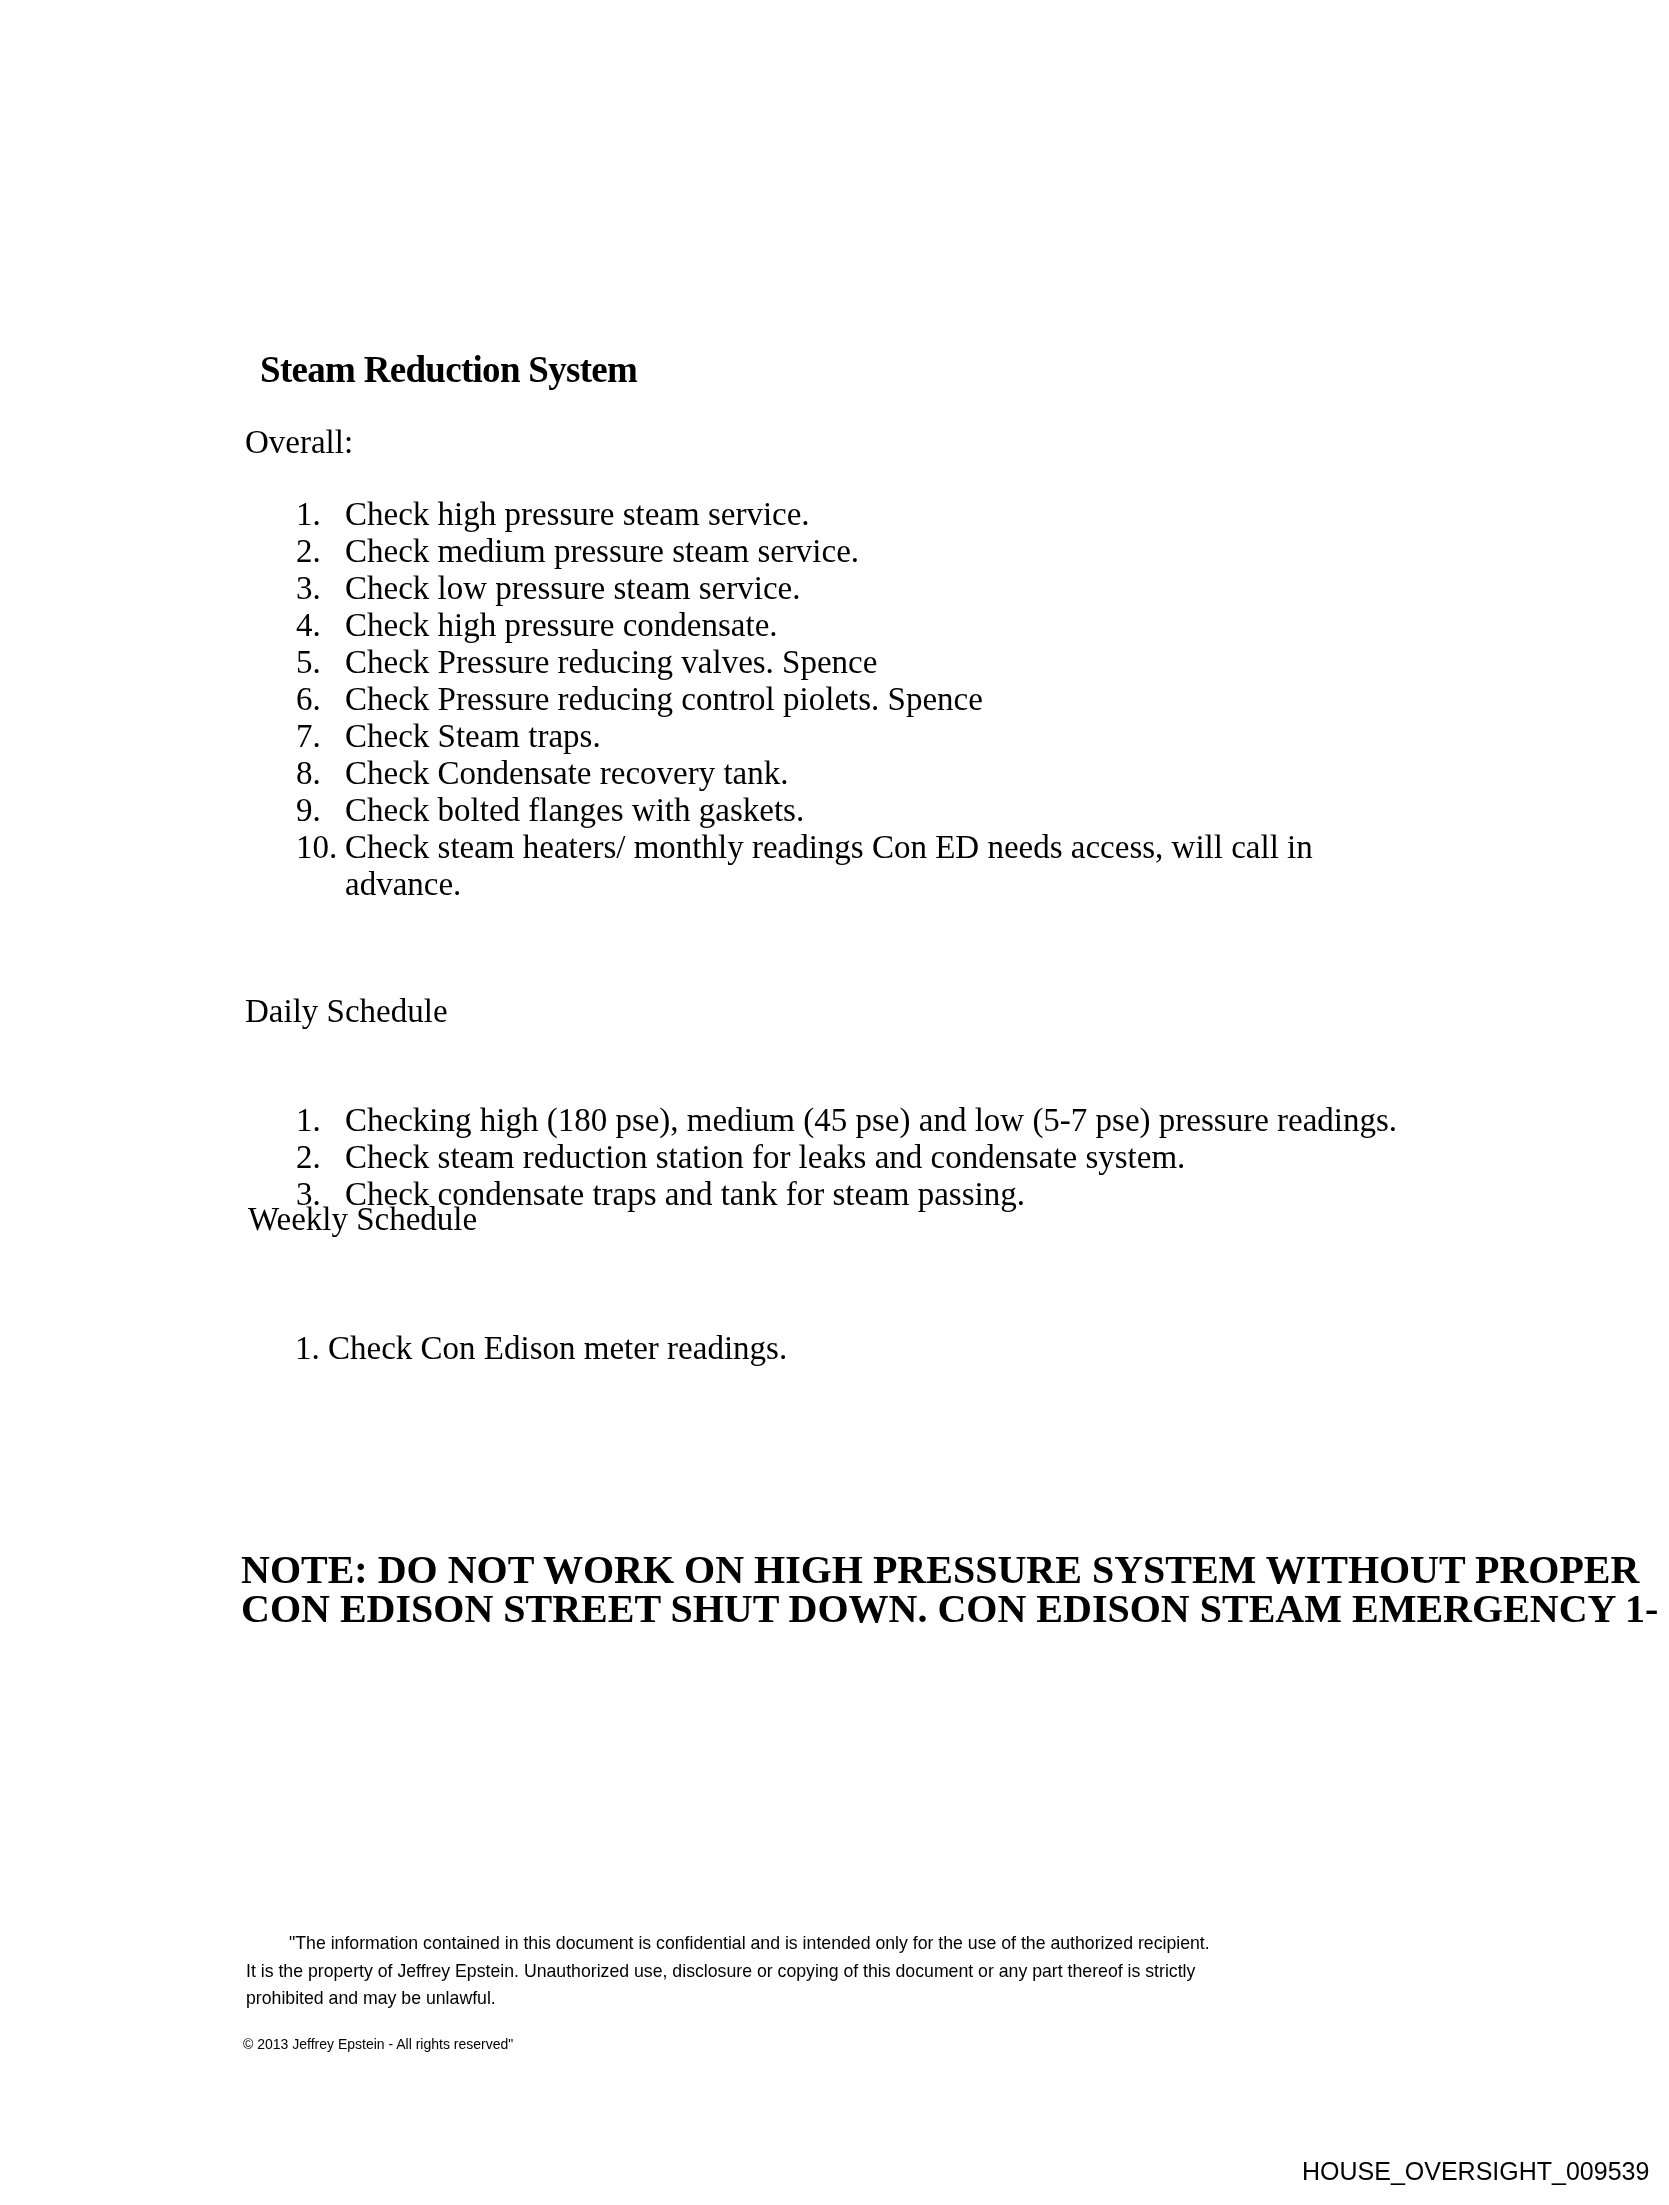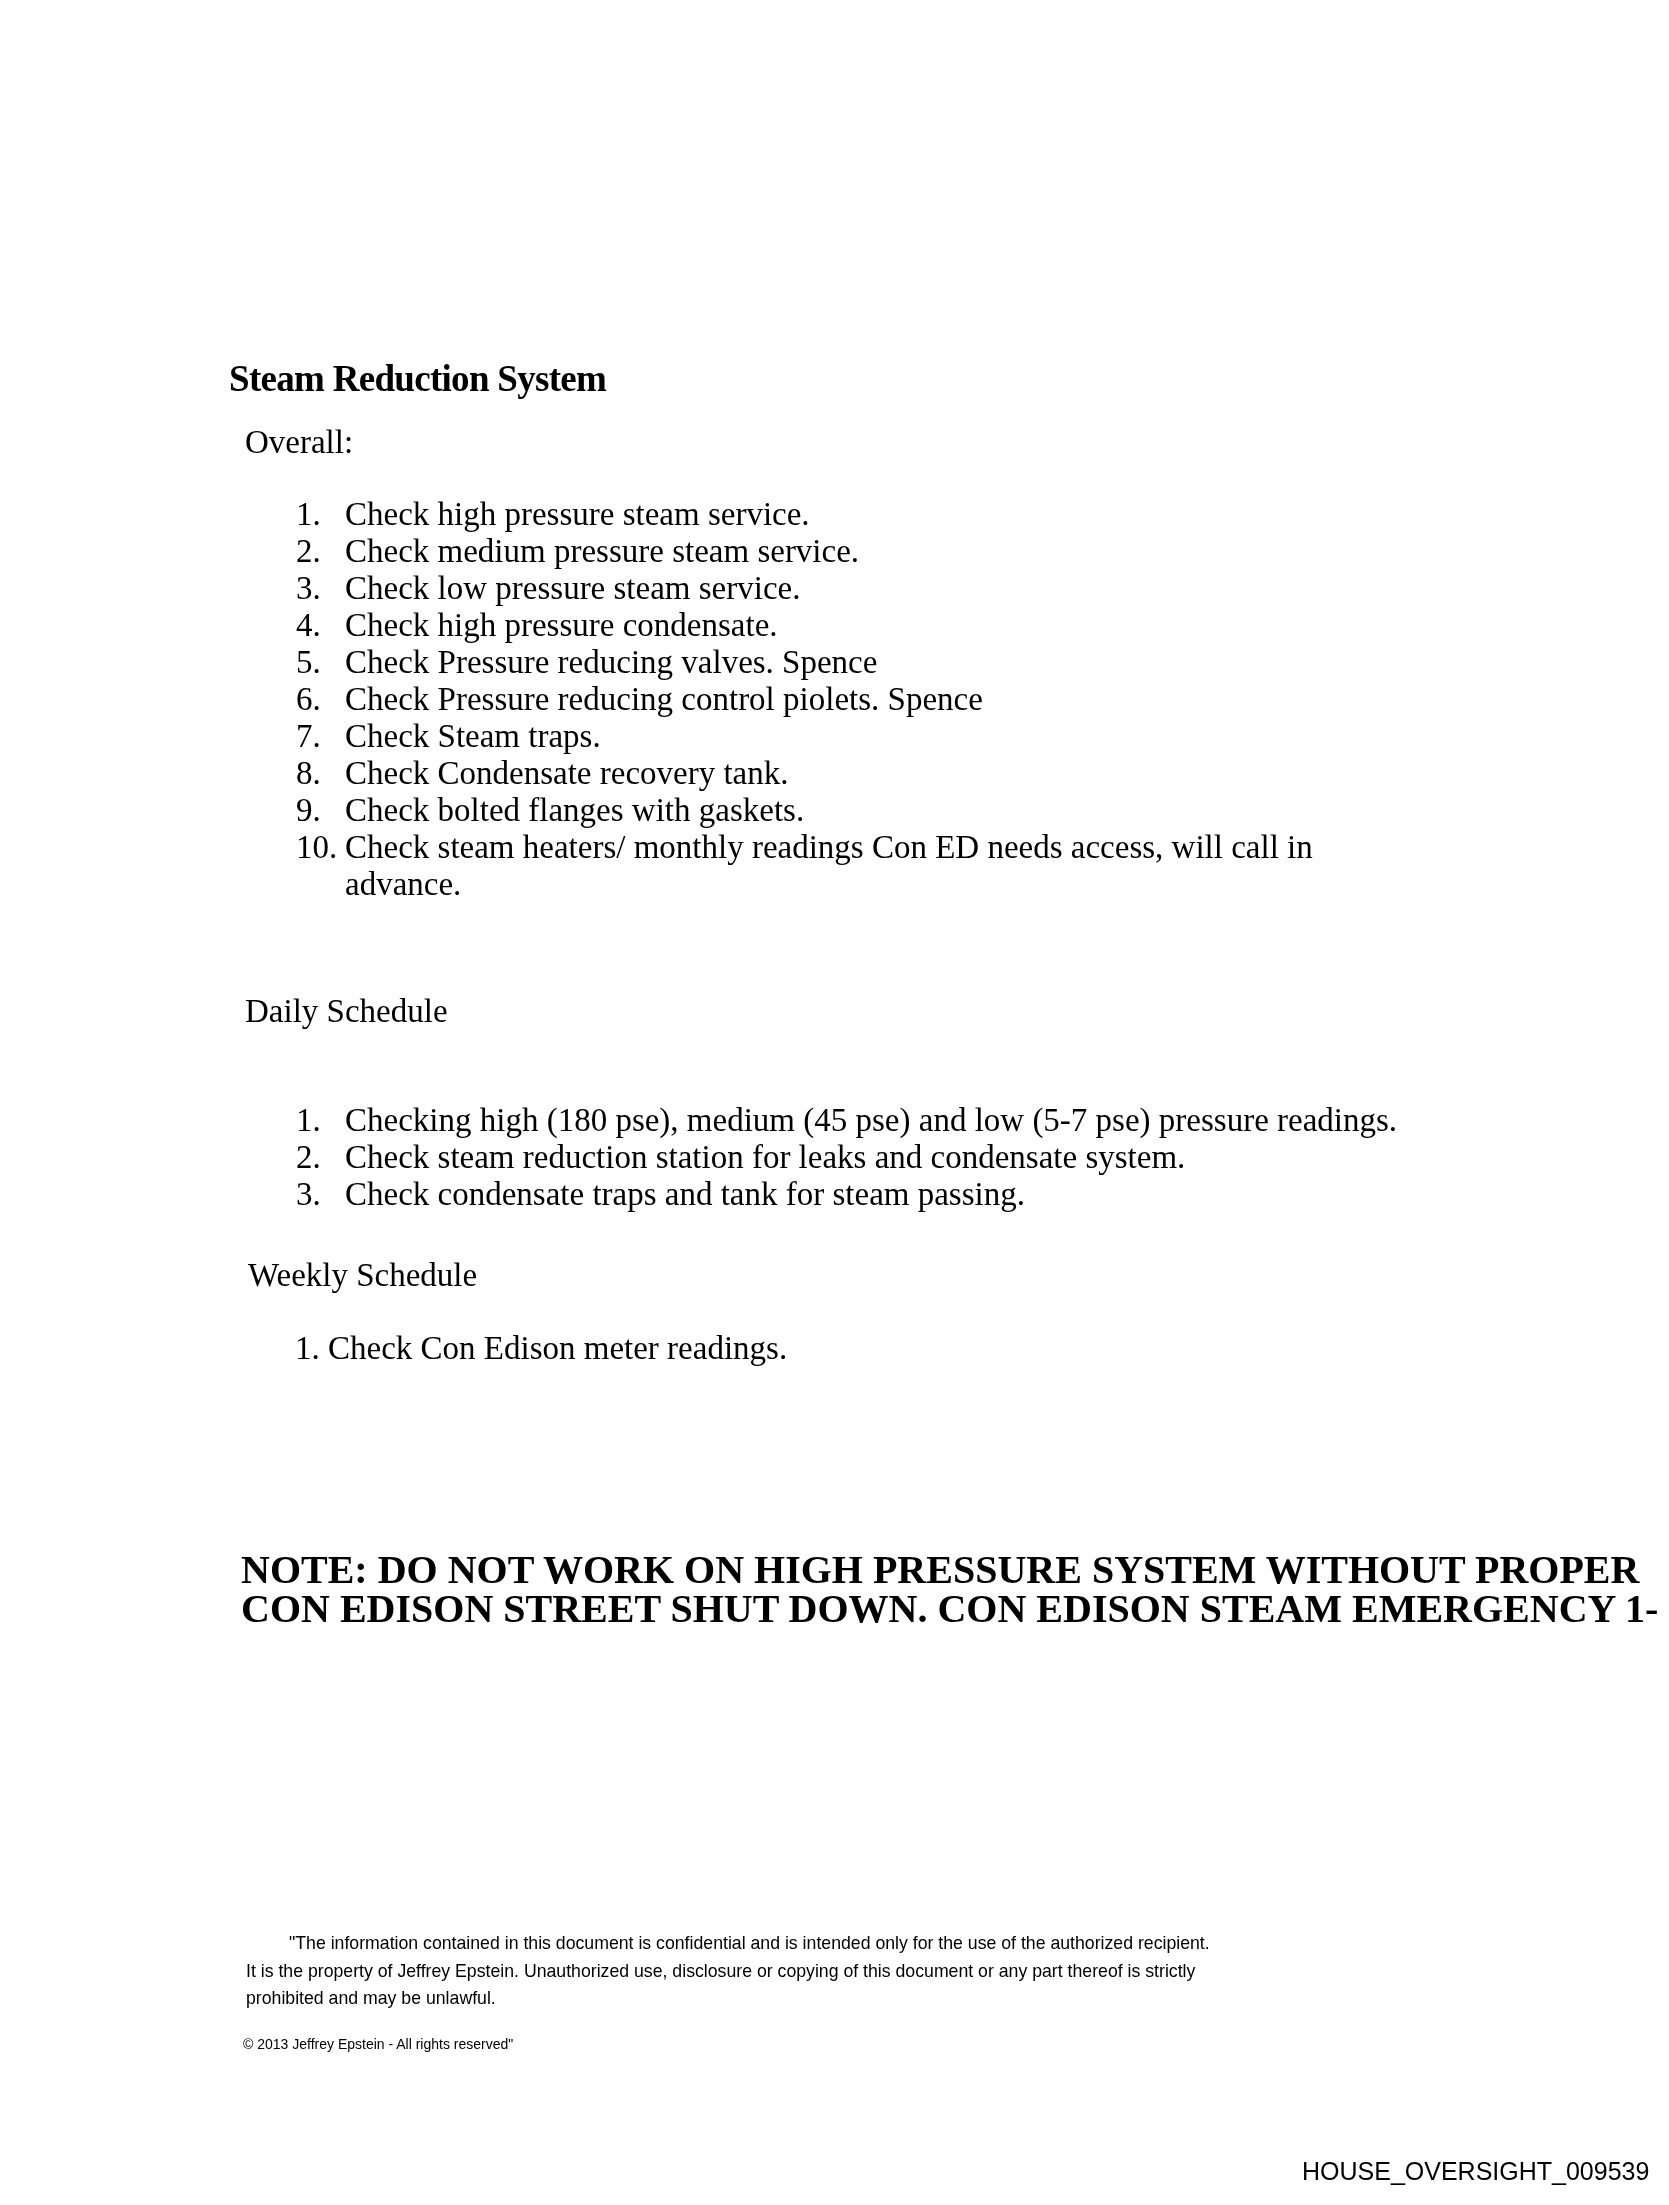--- a/index.html
+++ b/index.html
@@ -11,35 +11,34 @@
     width: 1669px;
     height: 2205px;
     position: relative;
     font-family: "Liberation Serif", serif;
     color: #000000;
     overflow: hidden;
   }
   .abs { position: absolute; }
 
   .doc-title {
-    left: 229px;
+    left: 260px;
     top: 348px;
     font-size: 37px;
     font-weight: bold;
     letter-spacing: -0.7px;
     white-space: nowrap;
-    margin-top: 9px;
   }
   .section-heading {
     font-size: 33px;
     white-space: nowrap;
   }
   .overall-heading { left: 245px; top: 424px; }
   .daily-heading   { left: 245px; top: 993px; }
-  .weekly-heading  { left: 248px; top: 1257px; }
+  .weekly-heading  { left: 248px; top: 1201px; }
 
   .num-list { left: 296px; }
   .overall-list { top: 496px; }
   .daily-list   { top: 1102px; }
   .list-row {
     display: flex;
     align-items: flex-start;
     font-size: 33px;
     line-height: 37px;
   }

